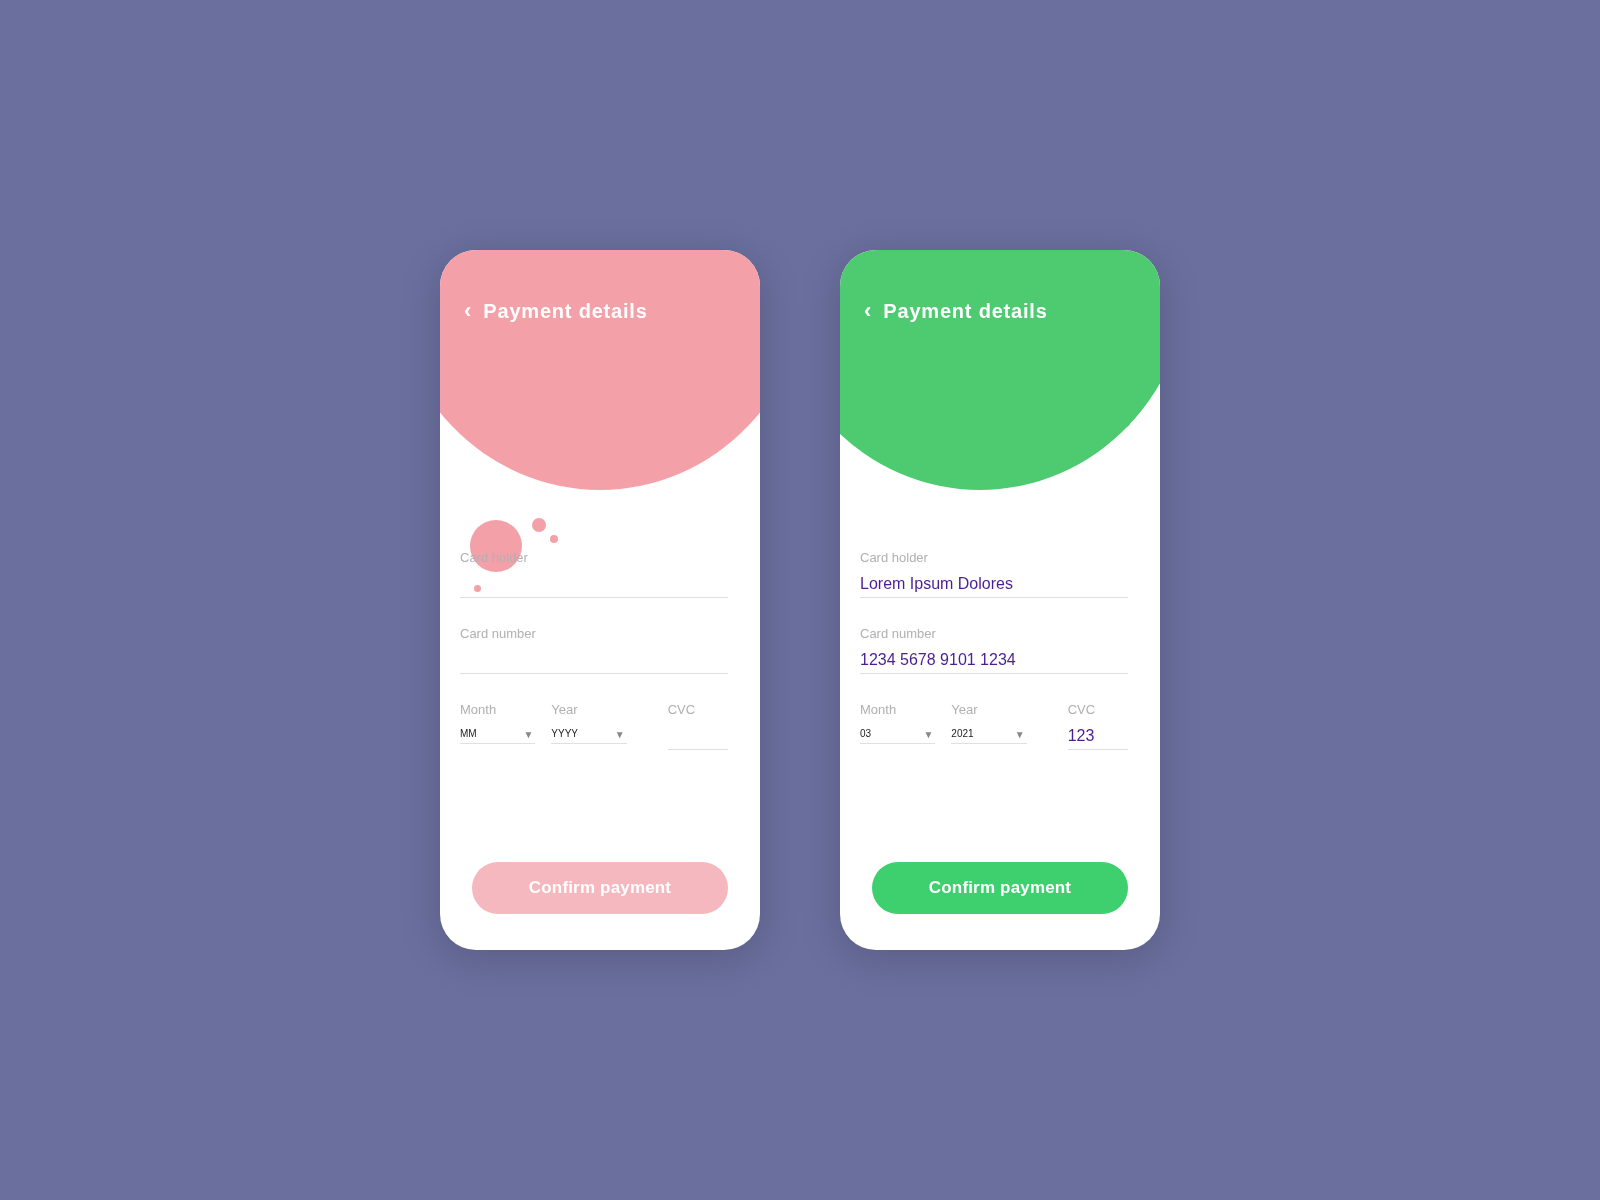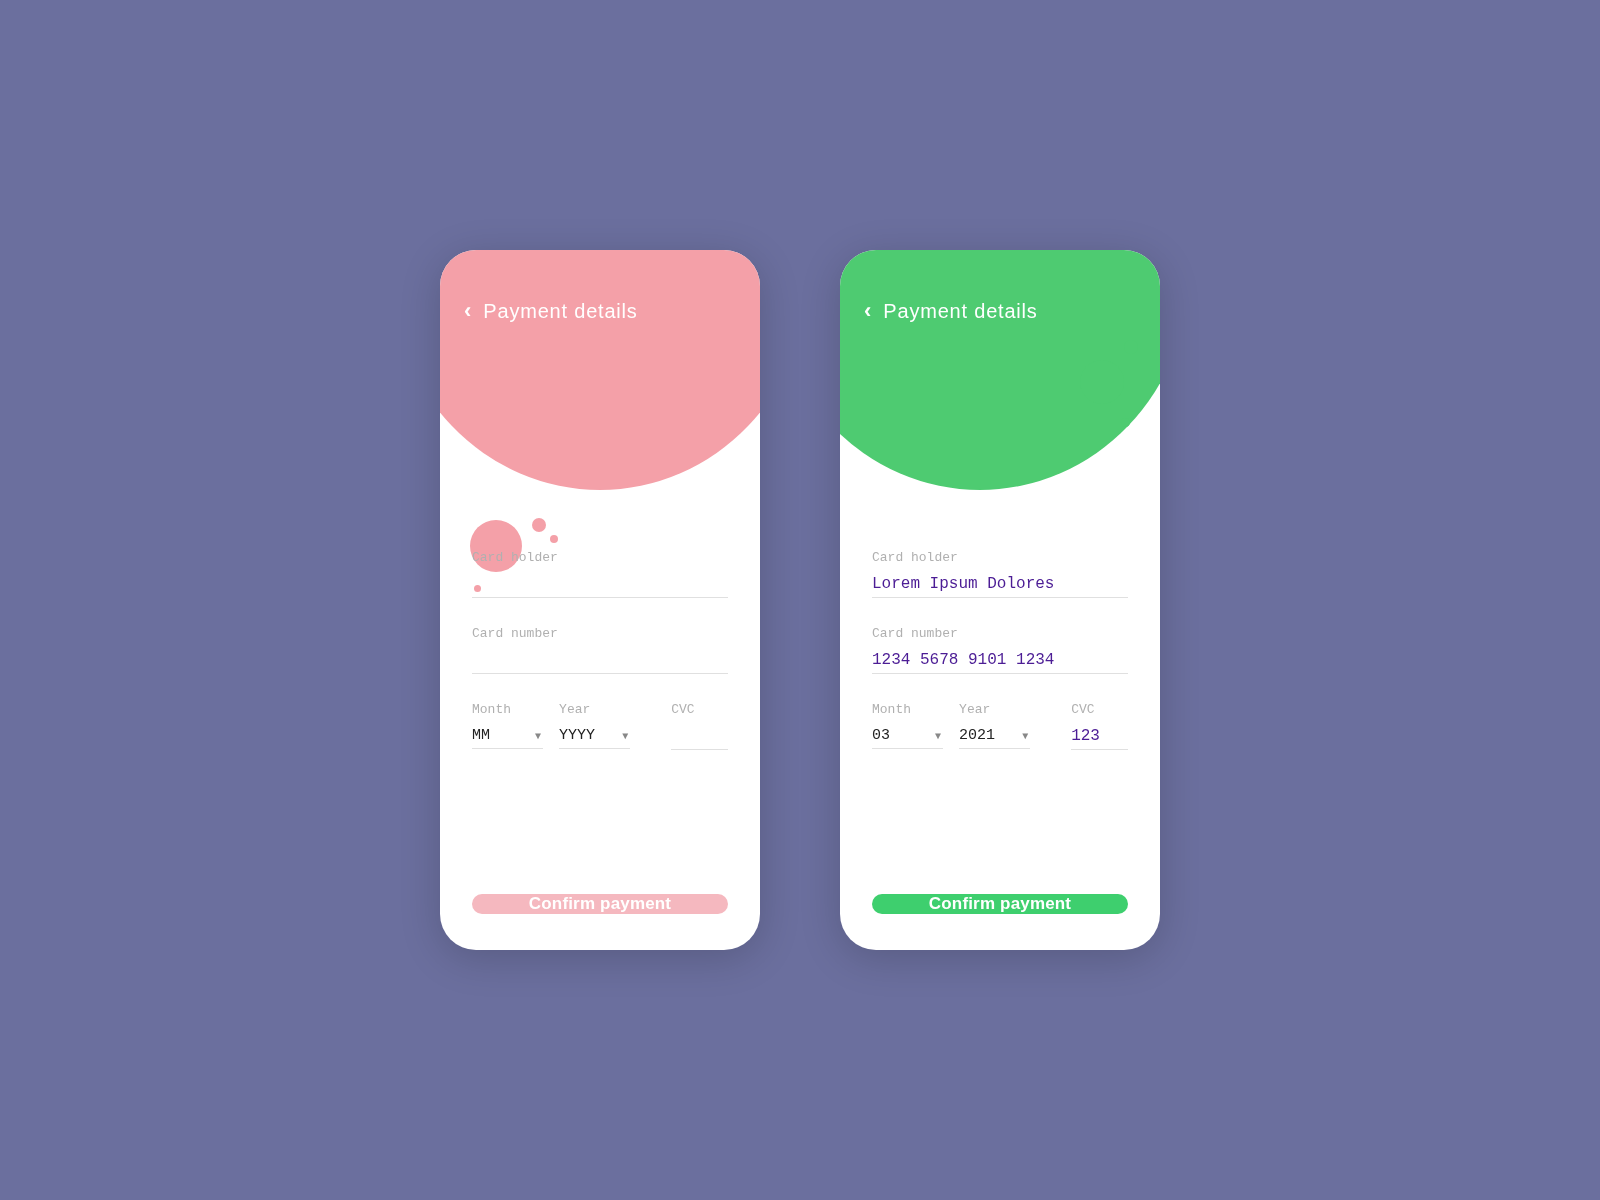--- a/index.html
+++ b/index.html
@@ -124,31 +124,30 @@
     .back-icon {
       color: #ffffff;
       font-size: 22px;
       font-weight: 700;
       margin-right: 12px;
       cursor: pointer;
     }
     .card-title {
       color: #ffffff;
       font-size: 20px;
-      font-weight: 400;
+      font-weight: 700;
       letter-spacing: 0.04em;
     }
 
     
     .card-form {
       position: absolute;
       top: 300px;
-      left: 32px;
+      left: 20px;
       right: 32px;
-      font-family: Liberation Mono, monospace;
     }
     .form-group {
       margin-bottom: 28px;
     }
     .form-label {
       font-size: 13px;
       color: #b0b0b0;
       margin-bottom: 6px;
       display: block;
     }
@@ -195,42 +194,42 @@
       position: relative;
       display: inline-flex;
       align-items: center;
       width: 100%;
     }
     .form-select {
       width: 100%;
       border: none;
       border-bottom: 1.5px solid #e0e0e0;
       outline: none;
-      font-size: 15px;
+      font-size: 10px;
       color: #222;
       padding: 4px 18px 4px 0;
       background: transparent;
       appearance: none;
       font-family: inherit;
       cursor: pointer;
     }
     .select-arrow {
       position: absolute;
       right: 2px;
       top: 50%;
       transform: translateY(-50%);
       font-size: 10px;
       color: #888;
       pointer-events: none;
     }
 
     
     .confirm-btn {
       width: 100%;
-      padding: 0 0;
+      padding: 16px 0;
       border-radius: 32px;
       border: none;
       font-size: 17px;
       font-weight: 600;
       cursor: pointer;
       letter-spacing: 0.01em;
     }
     .confirm-btn-pink {
       background: #f5b8bf;
       color: #fff;

